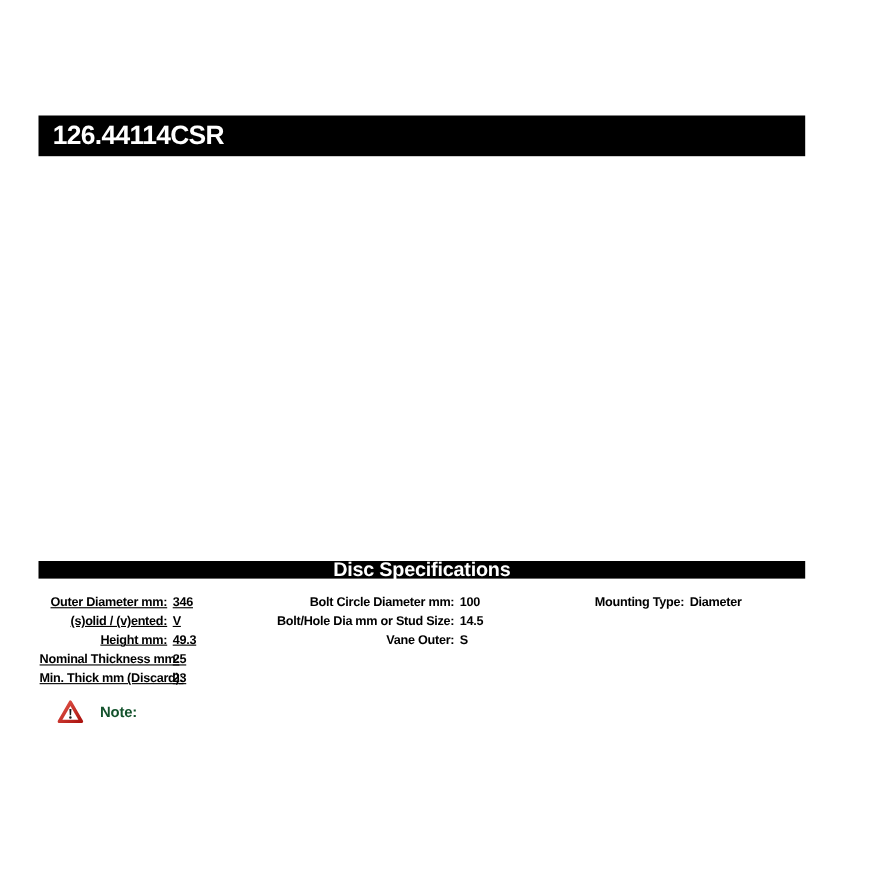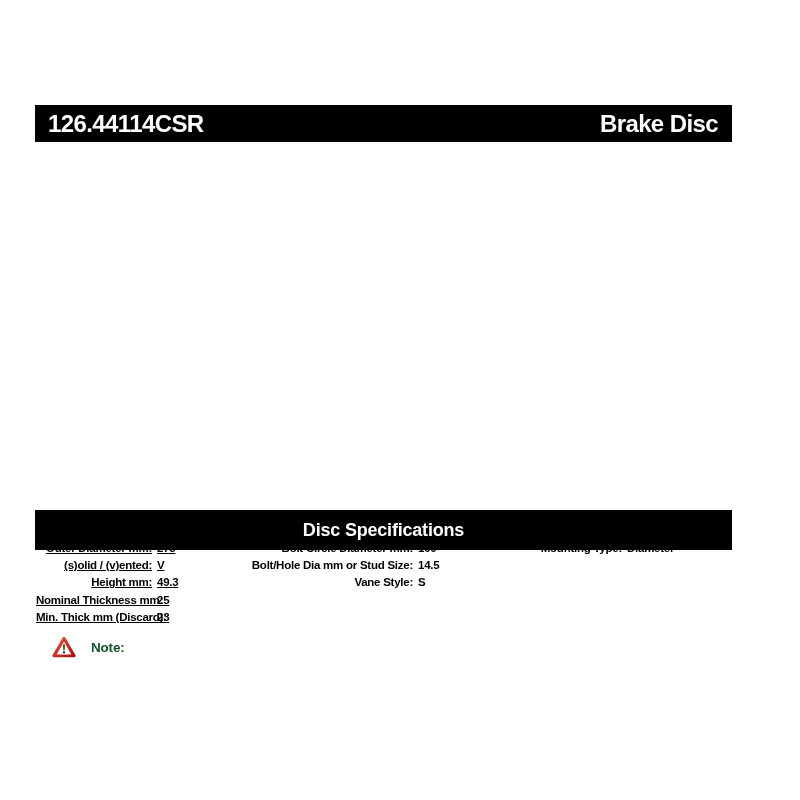--- a/index.html
+++ b/index.html
@@ -6,21 +6,21 @@
   body{width:800px;height:800px;background:#ffffff;position:relative;overflow:hidden;
        font-family:"Liberation Sans", sans-serif;}
   .page{position:absolute;left:0;top:0;width:800px;height:800px;background:#ffffff;}
 
   .bar{position:absolute;background:#000000;color:#ffffff;box-sizing:border-box;}
   .header-bar{left:35px;top:105px;width:697px;height:37px;
               display:flex;justify-content:space-between;align-items:center;
               padding:0 14px 0 13px;}
   .header-text{font-weight:bold;font-size:24px;letter-spacing:-0.6px;white-space:nowrap;}
 
-  .spec-bar{left:35px;top:510px;width:697px;height:40px;
+  .spec-bar{left:35px;top:510px;width:697px;height:16px;
             display:flex;justify-content:center;align-items:center;}
   .spec-title{font-weight:bold;font-size:18px;letter-spacing:-0.2px;}
 
   .spec-col{position:absolute;top:539px;}
   .spec-col .row{display:flex;align-items:center;height:17.4px;
                  font-size:11.5px;font-weight:bold;color:#000000;
                  letter-spacing:-0.25px;white-space:nowrap;}
   .lbl{flex:none;text-align:right;}
   .val{margin-left:5px;}
   .col1{left:36px;text-decoration:underline;}  .col1 .lbl{width:116px;}
@@ -31,31 +31,30 @@
   .warn-icon{width:24px;height:24px;display:block;}
   .note-label{font-size:13.5px;font-weight:bold;color:#14532d;margin-left:15px;letter-spacing:-0.2px;}
 </style>
 </head>
 <body>
 
 <div class="page">
 
   <div class="bar header-bar">
     <span class="header-text">126.44114CSR</span>
-    <span class="header-text">Brake Disc</span>
   </div>
 
   <div class="bar spec-bar">
     <span class="spec-title">Disc Specifications</span>
   </div>
 
   <div class="spec-col col1">
     <div class="row">
       <span class="lbl">Outer Diameter mm:</span>
-      <span class="val">275</span>
+      <span class="val">346</span>
     </div>
     <div class="row">
       <span class="lbl">(s)olid / (v)ented:</span>
       <span class="val">V</span>
     </div>
     <div class="row">
       <span class="lbl">Height mm:</span>
       <span class="val">49.3</span>
     </div>
     <div class="row">
@@ -71,21 +70,21 @@
   <div class="spec-col col2">
     <div class="row">
       <span class="lbl">Bolt Circle Diameter mm:</span>
       <span class="val">100</span>
     </div>
     <div class="row">
       <span class="lbl">Bolt/Hole Dia mm or Stud Size:</span>
       <span class="val">14.5</span>
     </div>
     <div class="row">
-      <span class="lbl">Vane Style:</span>
+      <span class="lbl">Vane Outer:</span>
       <span class="val">S</span>
     </div>
   </div>
 
   <div class="spec-col col3">
     <div class="row">
       <span class="lbl">Mounting Type:</span>
       <span class="val">Diameter</span>
     </div>
   </div>

